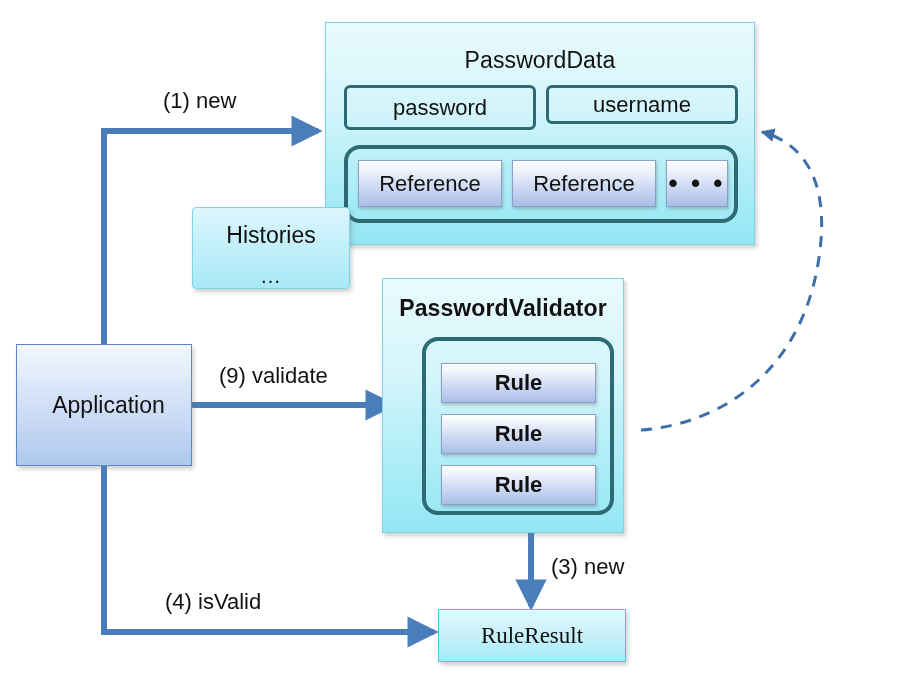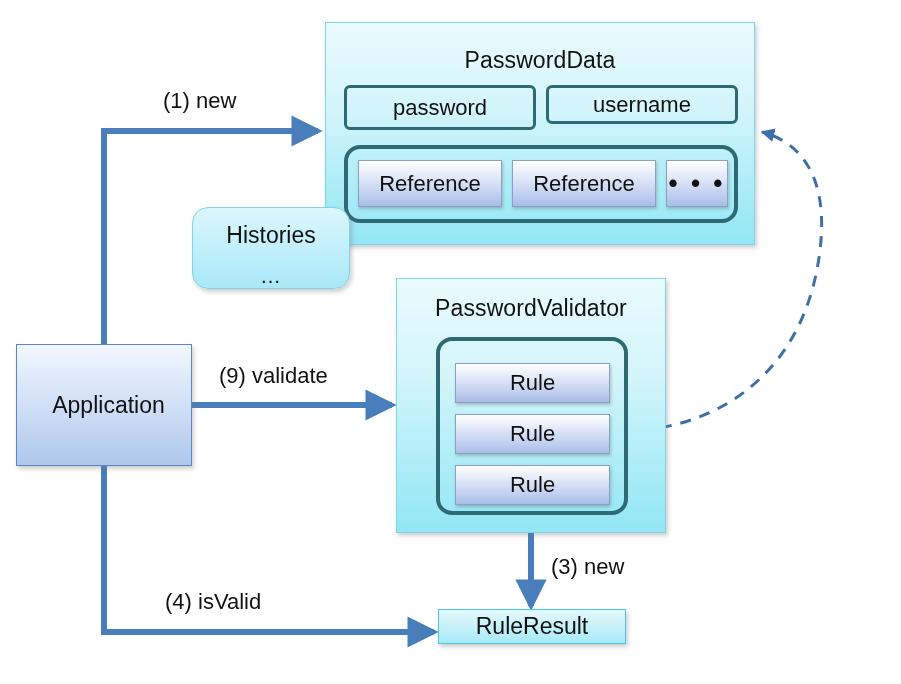--- a/index.html
+++ b/index.html
@@ -63,21 +63,21 @@
     border:1px solid #4cc6e0;
     display:flex;align-items:center;justify-content:center;
     color:#111111;font-size:23px;
     box-shadow:2px 3px 4px rgba(120,120,120,0.35);
   }
 
   
   .callout{
     position:absolute;box-sizing:border-box;
     background:linear-gradient(180deg,#ddf6fd 0%,#c4f0fb 45%,#a9e9f8 100%);
-    border:1px solid #7fd4e8;border-radius:16px;
+    border:1px solid #7fd4e8;border-radius:4px;
     box-shadow:2px 3px 4px rgba(120,120,120,0.35);
   }
   .callout .c-title{position:absolute;left:0;right:0;top:14px;text-align:center;font-size:23px;color:#111;}
   .callout .c-sub{position:absolute;left:0;right:0;top:56px;text-align:center;font-size:21px;color:#111;letter-spacing:1px;}
 
   
   .edge-label{position:absolute;color:#111111;font-size:22px;white-space:nowrap;}
 </style>
 </head>
 <body>
@@ -129,41 +129,41 @@
     <div class="chip dots" style="left:340px;top:137px;width:62px;height:47px;">
       <span>• • •</span>
     </div>
   </div>
 
   <div class="callout" style="left:192px;top:207px;width:158px;height:82px;">
     <div class="c-title">Histories</div>
     <div class="c-sub">…</div>
   </div>
 
-  <div class="node cyan-box" style="left:396px;top:278px;width:270px;height:255px;">
+  <div class="node cyan-box" style="left:382px;top:278px;width:242px;height:255px;font-weight:bold;">
     <div class="box-title" style="top:16px;">PasswordValidator</div>
 
     <div class="group-outline" style="left:39px;top:58px;width:192px;height:178px;"></div>
 
     <div class="chip" style="left:58px;top:84px;width:155px;height:40px;">
       <span>Rule</span>
     </div>
     <div class="chip" style="left:58px;top:135px;width:155px;height:40px;">
       <span>Rule</span>
     </div>
     <div class="chip" style="left:58px;top:186px;width:155px;height:40px;">
       <span>Rule</span>
     </div>
   </div>
 
   <div class="app-box" style="left:16px;top:344px;width:176px;height:122px;padding-left:9px;">
     <span>Application</span>
   </div>
 
-  <div class="result-box" style="left:438px;top:609px;width:188px;height:35px;">
+  <div class="result-box" style="left:438px;top:609px;width:188px;height:53px;font-family:Liberation Serif, serif;">
     <span>RuleResult</span>
   </div>
 
   <div class="edge-label" style="left:163px;top:88px;">(1) new</div>
 
   <div class="edge-label" style="left:219px;top:363px;">(9) validate</div>
 
 
   <div class="edge-label" style="left:551px;top:554px;">(3) new</div>
 

